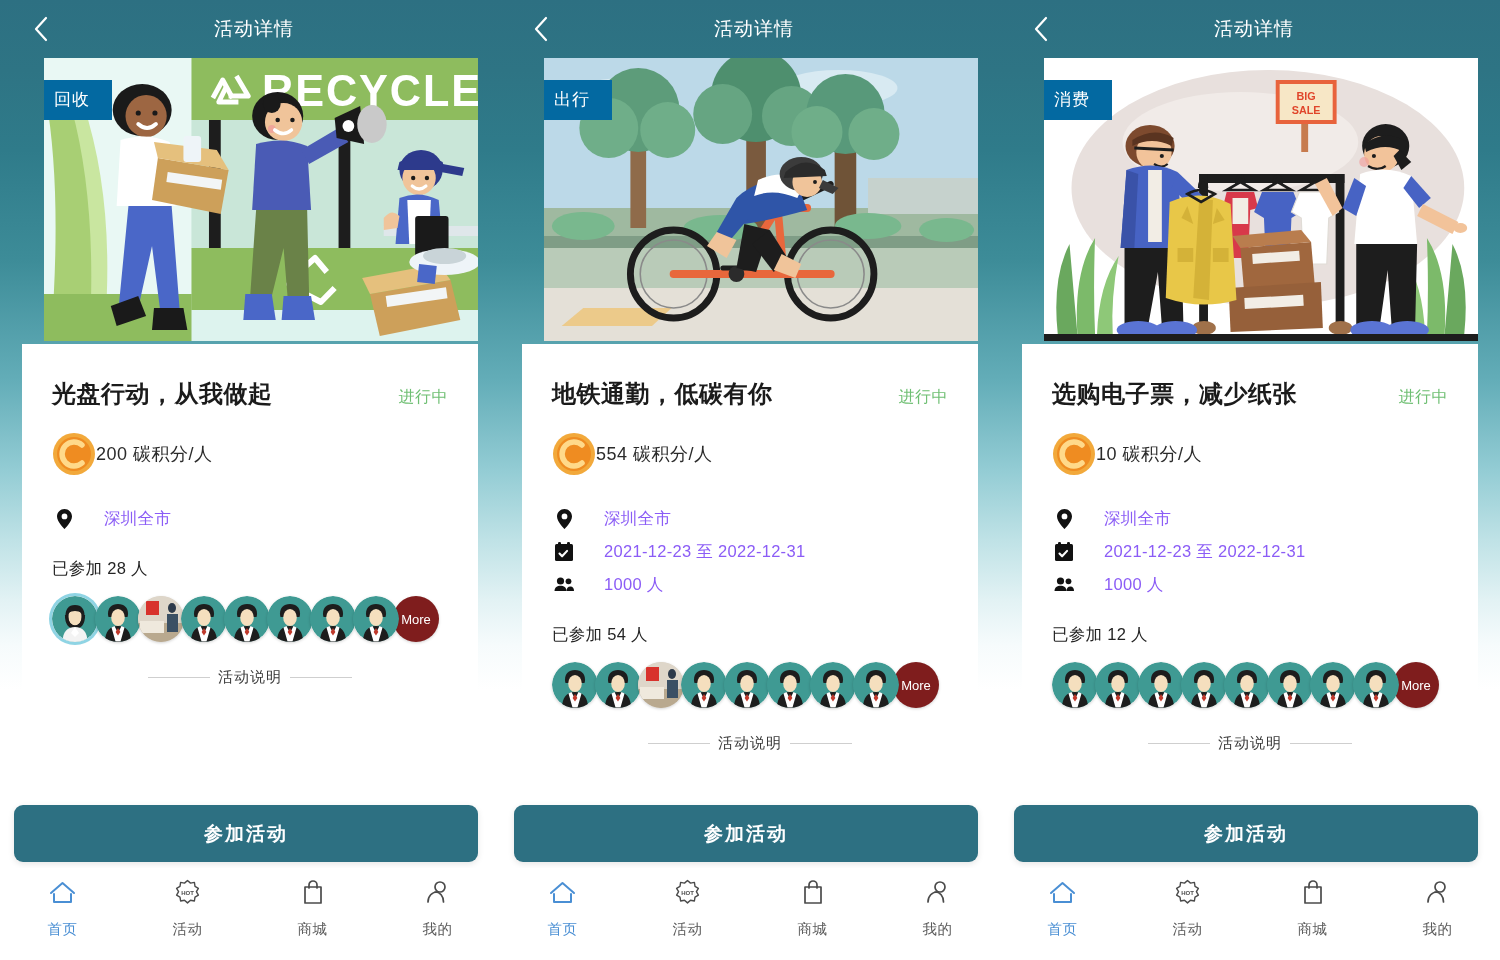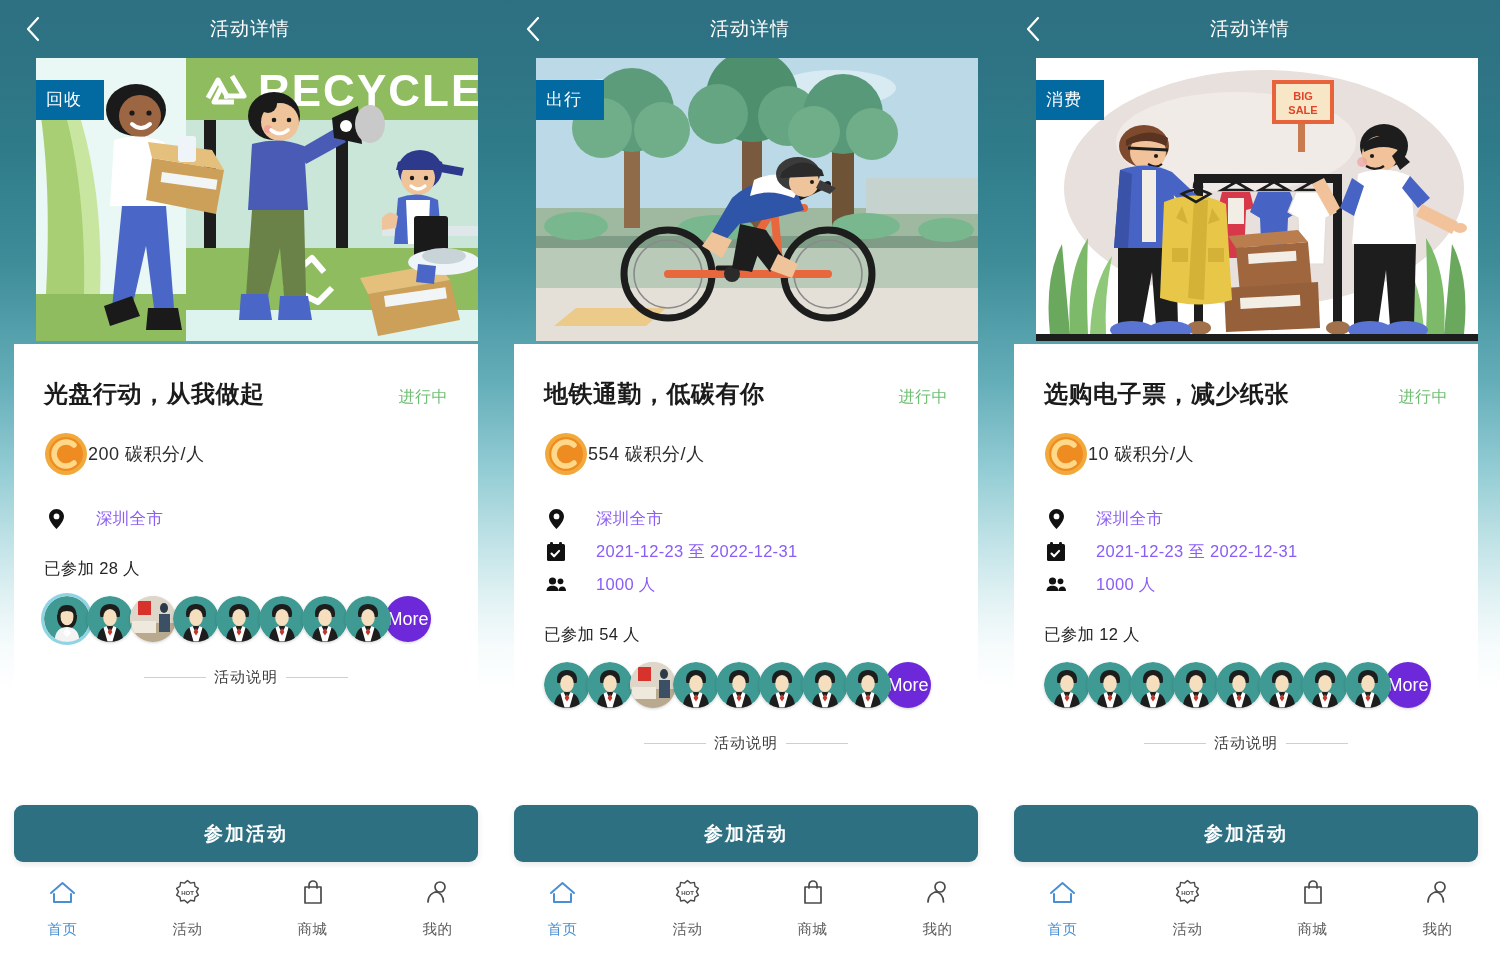--- a/index.html
+++ b/index.html
@@ -14,20 +14,21 @@
   
   .panel {
     position:relative;
     width:500px; height:960px;
     background:linear-gradient(to bottom,
         #2d7082 0px, #2e7484 70px, #2f7b8a 150px,
         #3d8c98 260px, #63adb8 380px, #93ccd4 470px,
         #bfe2e6 540px, #e2f2f4 600px, #f6fbfc 645px,
         #ffffff 690px, #ffffff 960px);
     overflow:hidden;
+    padding-left:8px;
   }
   .panel + .panel::before{
     content:"";
     position:absolute; left:-9px; top:90px;
     width:4px; height:565px;
     background:linear-gradient(to bottom,#2b6a79 0%,#4e8893 35%,#8a9ea3 70%,#aeb4b6 100%);
     border-radius:2px;
     z-index:40;
   }
 
@@ -91,23 +92,23 @@
   .av {
     width:46px; height:46px; border-radius:50%;
     margin-right:-3px; position:relative; overflow:hidden;
     flex:0 0 46px;
     box-shadow:0 1px 3px rgba(0,0,0,.18);
   }
   .av.first { box-shadow:0 0 0 3px #8fd4e4, 0 1px 3px rgba(0,0,0,.18); }
   .av svg { display:block; width:100%; height:100%; }
   .av-more {
     width:46px; height:46px; border-radius:50%; flex:0 0 46px;
-    background:#6d28d9; color:#ffffff;
+    background:#7f1d1d; color:#ffffff;
     display:flex; align-items:center; justify-content:center;
-    font-size:18px; margin-left:-3px;
+    font-size:13px; margin-left:-3px;
     box-shadow:0 1px 3px rgba(0,0,0,.18);
   }
 
   
   .sect {
     margin-top:26px; display:flex; align-items:center; justify-content:center;
     gap:8px;
   }
   .sect-line { width:62px; height:1px; background:#cfcfcf; }
   .sect-txt { font-size:15px; color:#3a3a3a; letter-spacing:1px; }

